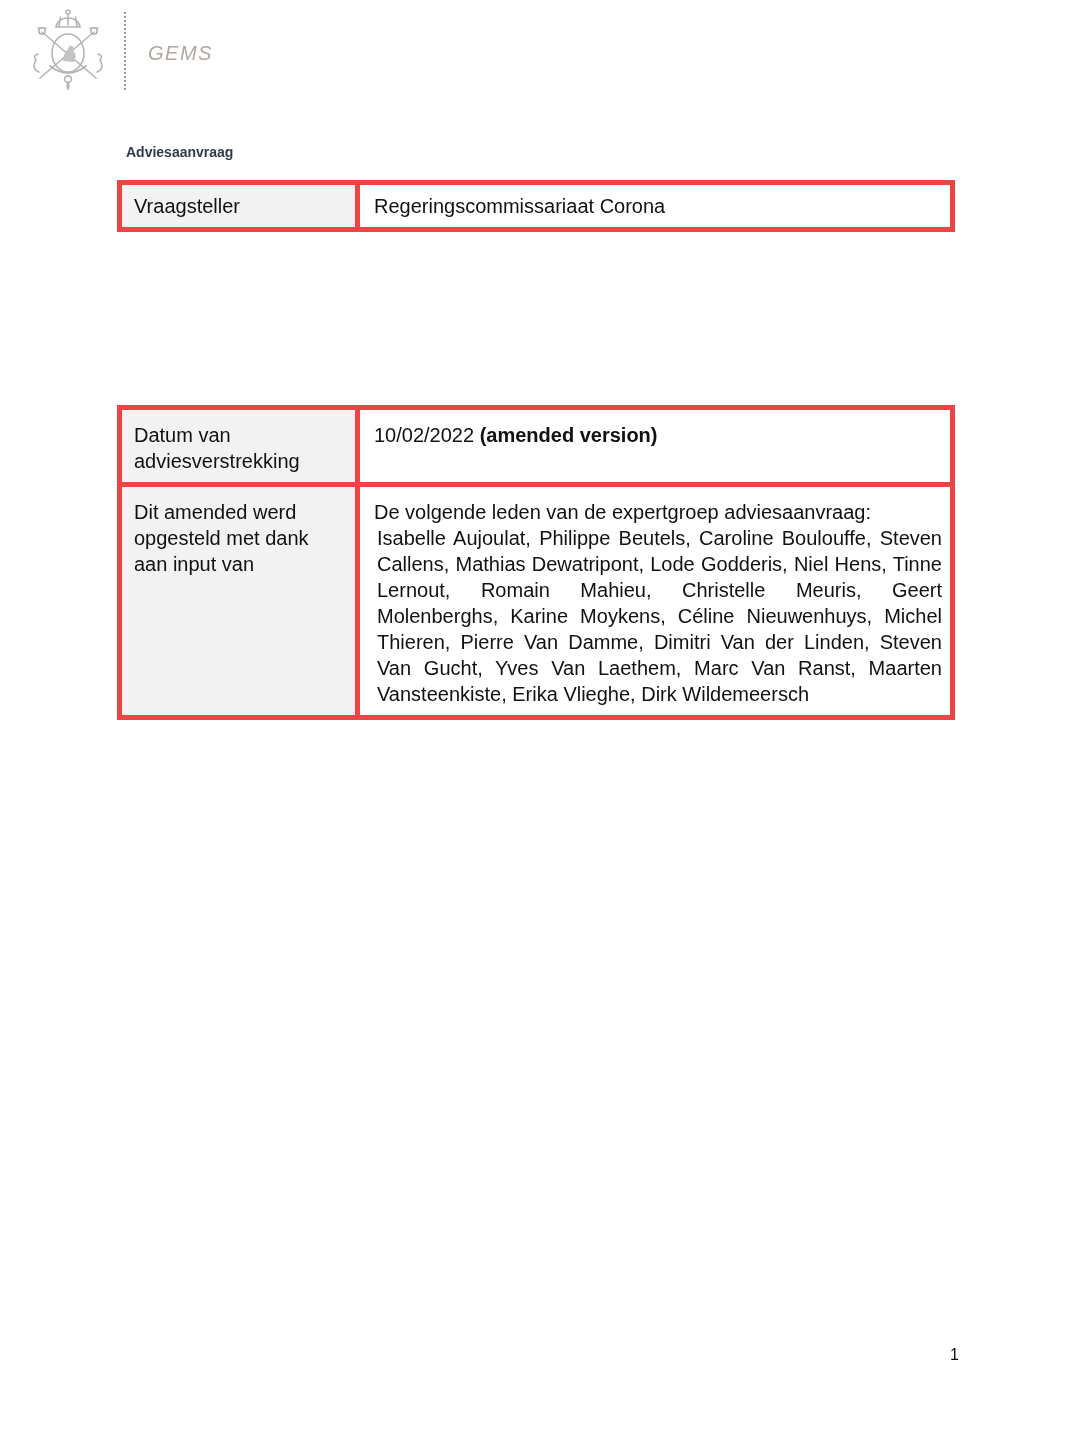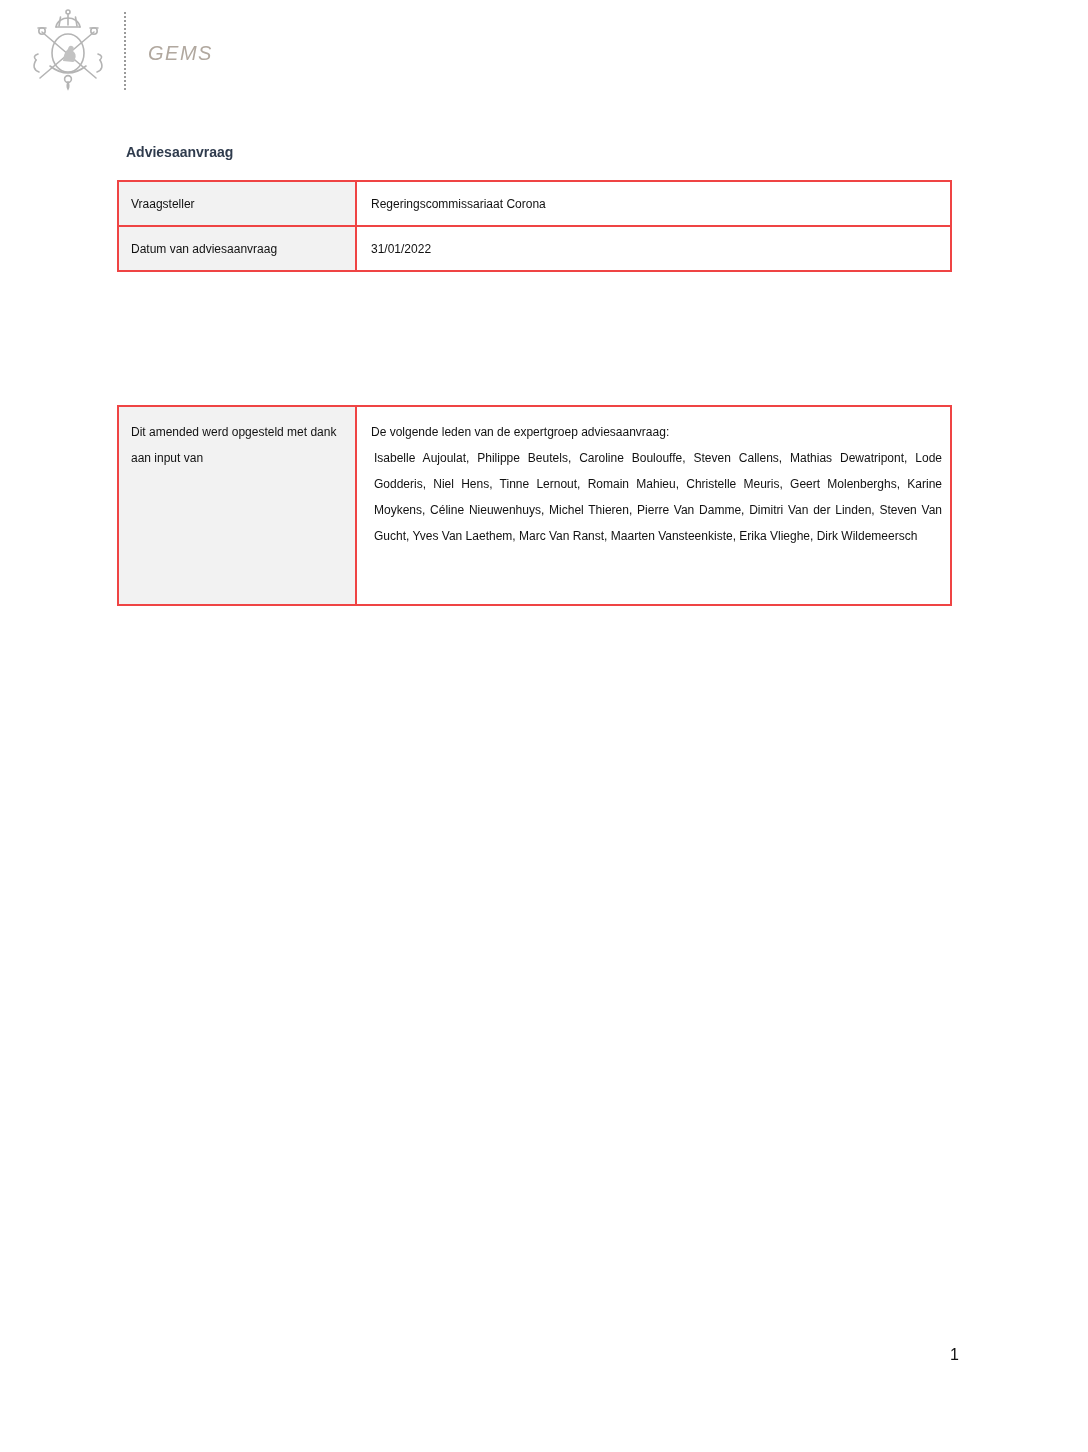--- a/index.html
+++ b/index.html
@@ -57,22 +57,22 @@
     position: absolute;
     left: 117px;
     width: 833px;
     border-collapse: collapse;
     table-layout: fixed;
   }
   table.table-1 { top: 180px; }
   table.table-2 { top: 405px; }
 
   .doc-table td {
-    border: 2px solid #ef4444;
-    font-size: 12px;
+    border: 5px solid #ef4444;
+    font-size: 20px;
     color: #111111;
     line-height: 26px;
   }
   .doc-table col.c-label { width: 238px; }
   .doc-table col.c-value { width: 595px; }
 
   td.label-cell {
     background: #f2f2f2;
     padding: 8px 12px;
   }
@@ -146,34 +146,37 @@
   <table class="doc-table table-1">
     <colgroup>
         <col class="c-label">
         <col class="c-value">
       </colgroup>
     <tbody>
       <tr>
         <td class="label-cell">Vraagsteller</td>
         <td class="value-cell">Regeringscommissariaat Corona</td>
       </tr>
-      <tr>
-        <td class="label-cell">Datum van adviesaanvraag</td>
-        <td class="value-cell">31/01/2022</td>
-      </tr>
     </tbody>
   </table>
 
 
   <table class="doc-table table-2">
     <colgroup>
         <col class="c-label">
         <col class="c-value">
       </colgroup>
     <tbody>
+      <tr class="row-date">
+        <td class="label-cell">Datum van adviesverstrekking</td>
+        <td class="value-cell">
+          <span>10/02/2022</span>
+          <span class="bold-part">(amended version)</span>
+        </td>
+      </tr>
       <tr class="row-credits">
         <td class="label-cell">Dit amended werd opgesteld met dank aan input van</td>
         <td class="value-cell">
           <div>De volgende leden van de expertgroep adviesaanvraag:</div>
           <div class="names-par">Isabelle Aujoulat, Philippe Beutels, Caroline Boulouffe, Steven Callens, Mathias Dewatripont, Lode Godderis, Niel Hens, Tinne Lernout, Romain Mahieu, Christelle Meuris, Geert Molenberghs, Karine Moykens, Céline Nieuwenhuys, Michel Thieren, Pierre Van Damme, Dimitri Van der Linden, Steven Van Gucht, Yves Van Laethem, Marc Van Ranst, Maarten Vansteenkiste, Erika Vlieghe, Dirk Wildemeersch</div>
         </td>
       </tr>
     </tbody>
   </table>
 

